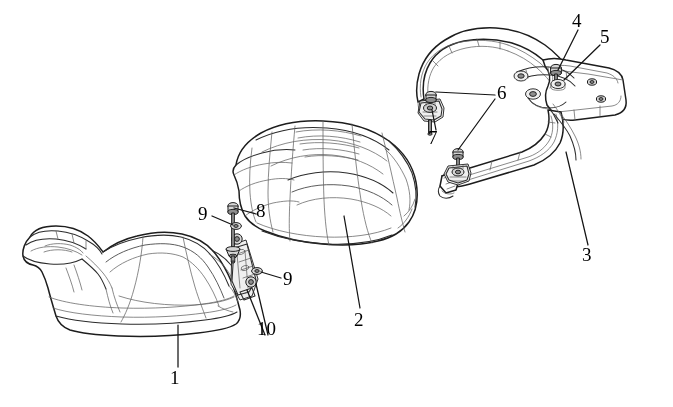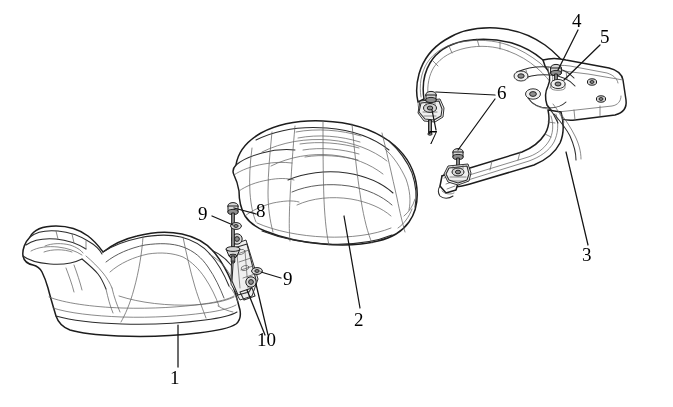--- a/index.html
+++ b/index.html
@@ -557,15 +557,15 @@
   <div class="callout-label" style="left:497px; top:83px;">6</div>
 
   <div class="callout-label" style="left:428px; top:128px;">7</div>
 
   <div class="callout-label" style="left:256px; top:201px;">8</div>
 
   <div class="callout-label" style="left:198px; top:204px;">9</div>
 
   <div class="callout-label" style="left:283px; top:269px;">9</div>
 
-  <div class="callout-label" style="left:257px; top:330px;">10</div>
+  <div class="callout-label" style="left:257px; top:319px;">10</div>
 
 </div>
 
 </body></html>

